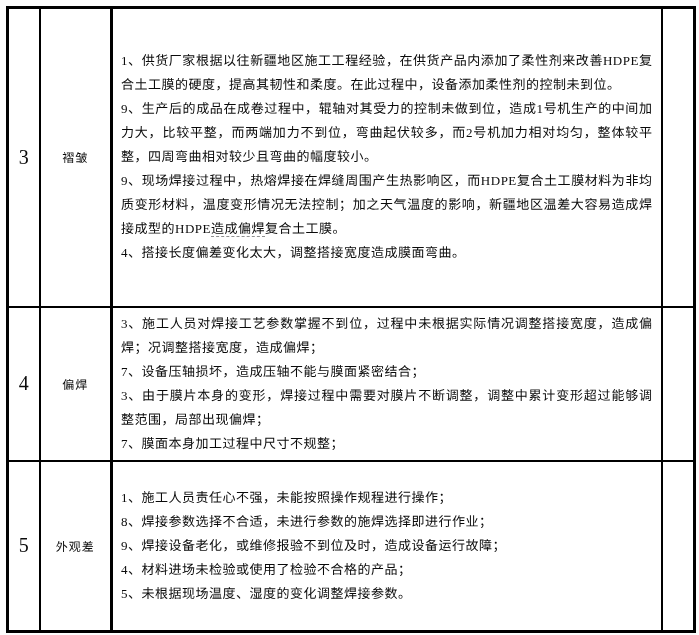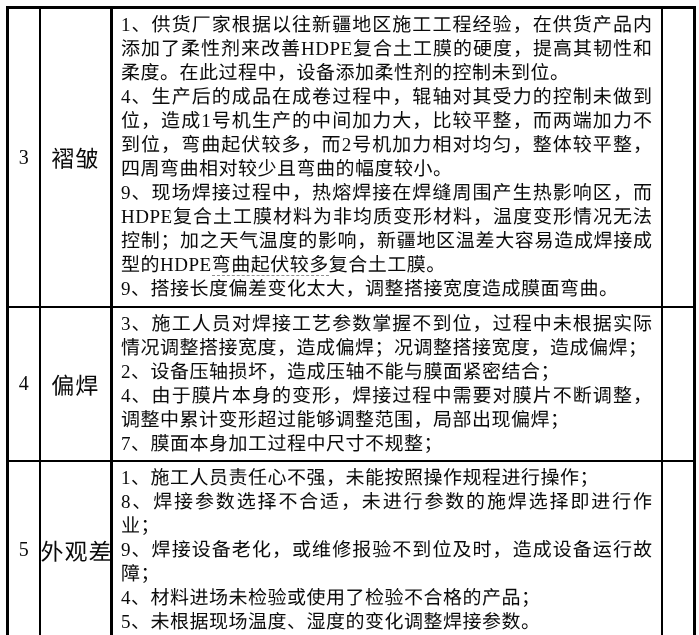--- a/index.html
+++ b/index.html
@@ -42,27 +42,27 @@
   tr.row-4 { height: 153px; }
   tr.row-5 { height: 171px; }
 
   td.num {
     text-align: center;
     font-size: 20px;
   }
   td.label {
     border-right-width: 3px;
     text-align: center;
-    font-size: 23px;
+    font-size: 12px;
     letter-spacing: 1px;
     white-space: nowrap;
   }
   td.content {
     padding: 4px 8px;
-    font-size: 19px;
+    font-size: 13px;
     line-height: 24px;
     letter-spacing: 0.5px;
     text-align: justify;
     text-justify: inter-character;
   }
   td.content p {
     margin: 0;
   }
   td.empty { background: #ffffff; }
 
@@ -81,34 +81,34 @@
       <col class="c-content">
       <col class="c-empty">
     </colgroup>
     <tbody>
 
       <tr class="row-3">
         <td class="num">3</td>
         <td class="label">褶皱</td>
         <td class="content">
           <p>1、供货厂家根据以往新疆地区施工工程经验，在供货产品内添加了柔性剂来改善HDPE复合土工膜的硬度，提高其韧性和柔度。在此过程中，设备添加柔性剂的控制未到位。</p>
-          <p>4、生产后的成品在成卷过程中，辊轴对其受力的控制未做到位，造成1号机生产的中间加力大，比较平整，而两端加力不到位，弯曲起伏较多，而2号机加力相对均匀，整体较平整，四周弯曲相对较少且弯曲的幅度较小。</p>
-          <p><span>9、现场焊接过程中，热熔焊接在焊缝周围产生热影响区，而HDPE复合土工膜材料为非均质变形材料，温度变形情况无法控制；加之天气温度的影响，新疆地区温差大容易造成焊接成型的HDPE</span><span class="squiggle">弯曲起伏较多</span><span>复合土工膜。</span></p>
-          <p>9、搭接长度偏差变化太大，调整搭接宽度造成膜面弯曲。</p>
+          <p>9、生产后的成品在成卷过程中，辊轴对其受力的控制未做到位，造成1号机生产的中间加力大，比较平整，而两端加力不到位，弯曲起伏较多，而2号机加力相对均匀，整体较平整，四周弯曲相对较少且弯曲的幅度较小。</p>
+          <p><span>9、现场焊接过程中，热熔焊接在焊缝周围产生热影响区，而HDPE复合土工膜材料为非均质变形材料，温度变形情况无法控制；加之天气温度的影响，新疆地区温差大容易造成焊接成型的HDPE</span><span class="squiggle">造成偏焊</span><span>复合土工膜。</span></p>
+          <p>4、搭接长度偏差变化太大，调整搭接宽度造成膜面弯曲。</p>
         </td>
         <td class="empty"></td>
       </tr>
 
       <tr class="row-4">
         <td class="num">4</td>
         <td class="label">偏焊</td>
         <td class="content">
           <p>3、施工人员对焊接工艺参数掌握不到位，过程中未根据实际情况调整搭接宽度，造成偏焊；况调整搭接宽度，造成偏焊；</p>
-          <p>2、设备压轴损坏，造成压轴不能与膜面紧密结合；</p>
-          <p>4、由于膜片本身的变形，焊接过程中需要对膜片不断调整，调整中累计变形超过能够调整范围，局部出现偏焊；</p>
+          <p>7、设备压轴损坏，造成压轴不能与膜面紧密结合；</p>
+          <p>3、由于膜片本身的变形，焊接过程中需要对膜片不断调整，调整中累计变形超过能够调整范围，局部出现偏焊；</p>
           <p>7、膜面本身加工过程中尺寸不规整；</p>
         </td>
         <td class="empty"></td>
       </tr>
 
       <tr class="row-5">
         <td class="num">5</td>
         <td class="label">外观差</td>
         <td class="content">
           <p>1、施工人员责任心不强，未能按照操作规程进行操作；</p>

